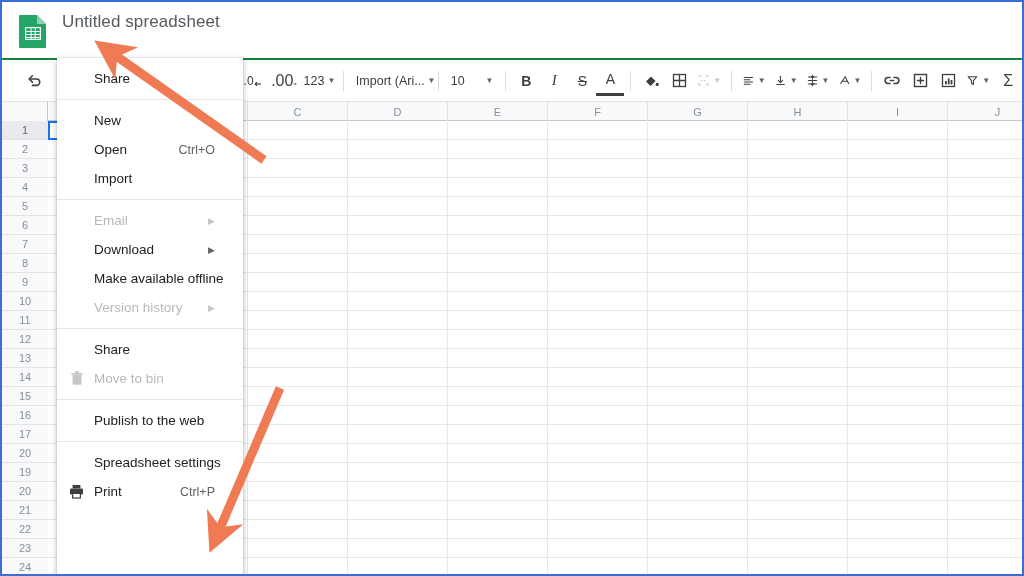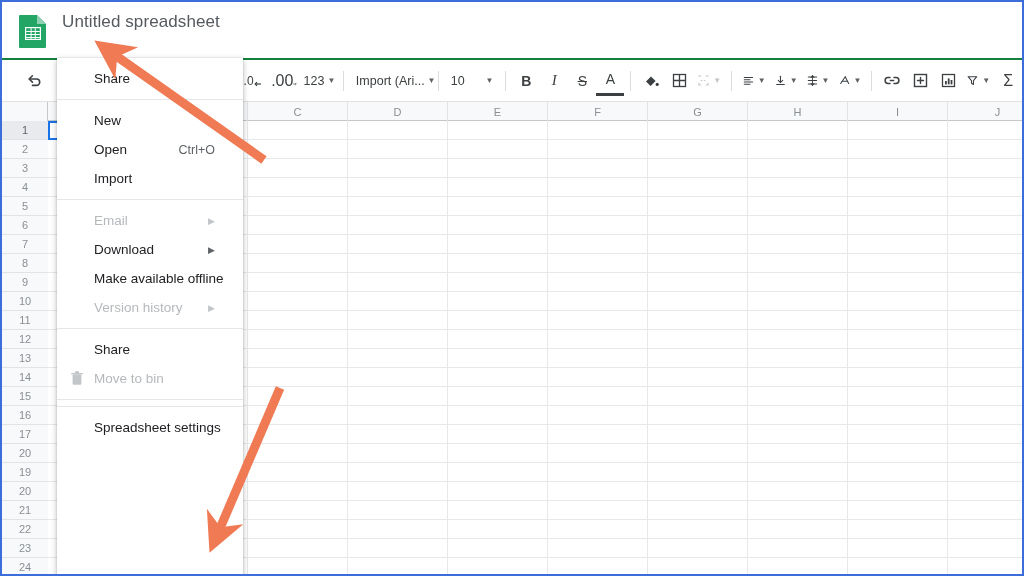--- a/index.html
+++ b/index.html
@@ -717,23 +717,35 @@
       </div>
       <div class="mi dim">
         <span class="mi-icon"><svg width="14" height="15" viewBox="0 0 14 15" fill="#c3c6c9">
             <rect x="2.6" y="3.6" width="8.8" height="10.2" rx="1"></rect>
             <rect x="1.2" y="1.9" width="11.6" height="1.5" rx=".5"></rect>
             <rect x="5" y="0.3" width="4" height="1.6" rx=".5"></rect>
           </svg></span>
         <span>Move to bin</span>
       </div>
       <div class="mi-div"></div>
+      <div class="mi">
+        <span>Publish to the web</span>
+      </div>
       <div class="mi-div"></div>
       <div class="mi">
         <span>Spreadsheet settings</span>
+      </div>
+      <div class="mi">
+        <span class="mi-icon"><svg width="15" height="15" viewBox="0 0 15 15" fill="#3c4043">
+            <rect x="3.6" y="1" width="7.8" height="3.4"></rect>
+            <rect x="1" y="4.6" width="13" height="6" rx="1"></rect>
+            <rect x="3.6" y="9.4" width="7.8" height="4.6" fill="#ffffff" stroke="#3c4043" stroke-width="1.2"></rect>
+          </svg></span>
+        <span>Print</span>
+        <span class="shortcut">Ctrl+P</span>
       </div>
     </div>
 
   <svg class="anno">
     <defs>
       <marker id="ah1" markerWidth="5" markerHeight="5" refX="2.2" refY="2.5" orient="auto">
         <path d="M0.2,0.3 L4.6,2.5 L0.2,4.7 L1.5,2.5 z" fill="#ef7a54"></path>
       </marker>
     </defs>
     <g>

